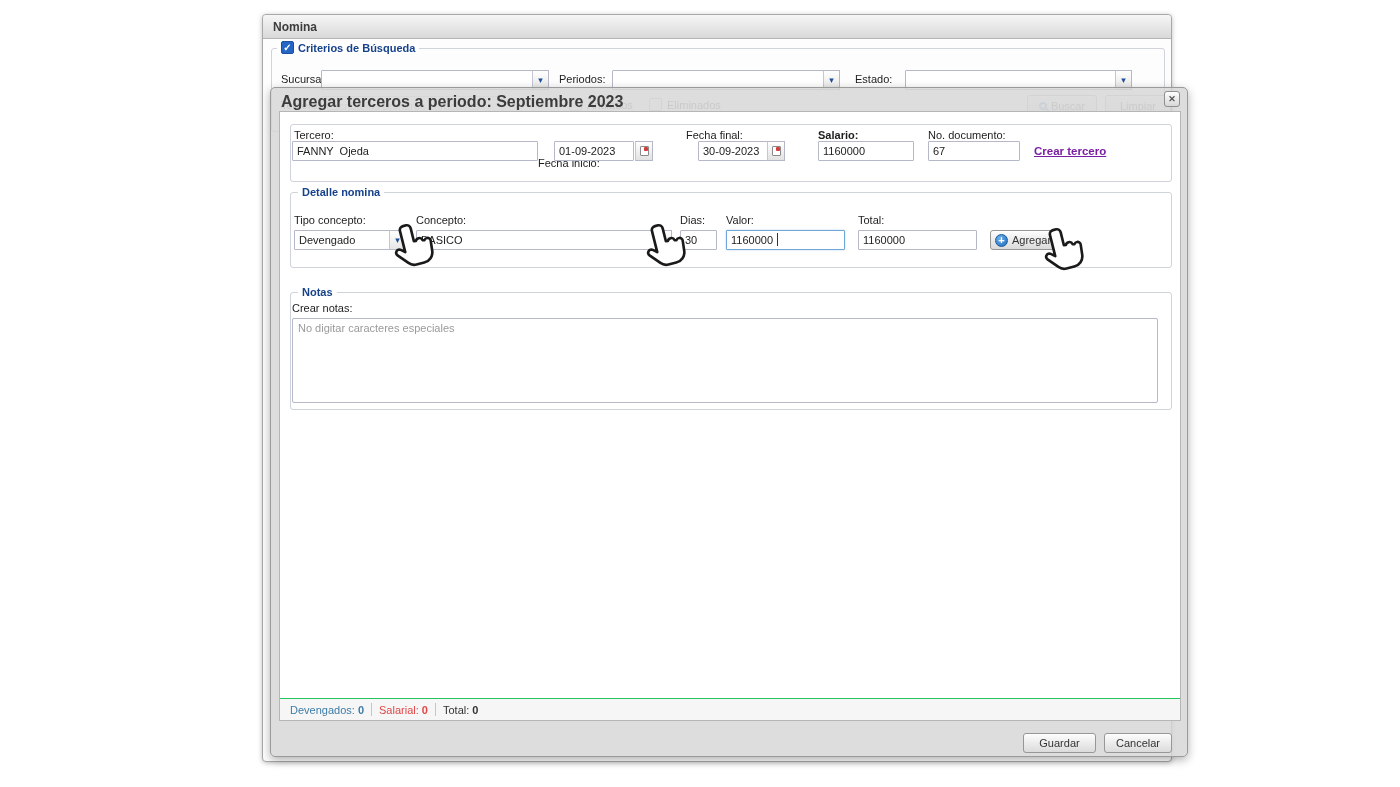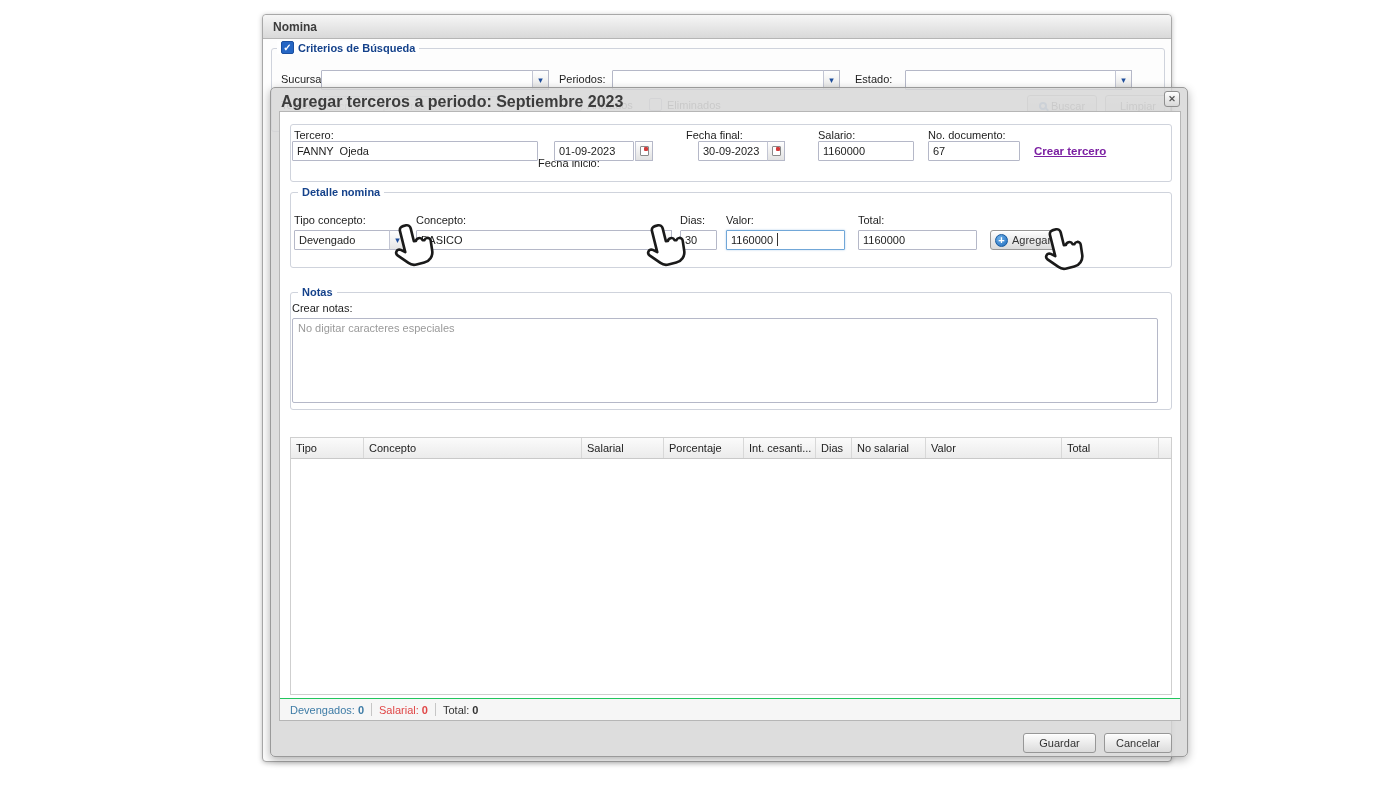--- a/index.html
+++ b/index.html
@@ -165,21 +165,21 @@
       </span>
 
       <span class="lbl" style="left:406px; top:17px;">Fecha final:</span>
       <input class="tf" style="left: 418px; top: 29px; width: 80px;" value="30-09-2023">
       <span class="cal-trigger" style="left:487px; top:29px;">
         <span class="cal-sheet">
             <i></i>
           </span>
       </span>
 
-      <span class="lbl" style="left:538px; top:17px;">Salario:</span>
+      <span class="lbl" style="left:538px; top:17px;font-weight:bold;">Salario:</span>
       <input class="tf" style="left: 538px; top: 29px; width: 96px;" value="1160000">
 
       <span class="lbl" style="left:648px; top:17px;">No. documento:</span>
       <input class="tf" style="left: 648px; top: 29px; width: 92px;" value="67">
 
       <a class="link" style="left:754px; top:33px;">Crear tercero</a>
 
       <fieldset class="box abs" style="left:10px; top:80px; width:882px; height:76px;"></fieldset>
       <span class="legend" style="left:18px; top:74px;">Detalle nomina</span>
 
@@ -208,35 +208,20 @@
       <div class="btn" style="left:710px; top:118px; width:66px; height:20px;">
         <span class="plus-icon">+</span>
         <span>Agregar</span>
       </div>
 
       <fieldset class="box abs" style="left:10px; top:180px; width:882px; height:118px;"></fieldset>
       <span class="legend" style="left:18px; top:174px;">Notas</span>
       <span class="lbl" style="left:12px; top:190px;">Crear notas:</span>
       <textarea class="notes" style="left: 12px; top: 206px; width: 866px; height: 85px;" placeholder="No digitar caracteres especiales"></textarea>
 
-      <div class="grid" style="left:10px; top:325px; width:882px; height:258px;">
-        <div class="grid-header">
-          <div class="gh gc0">Tipo</div>
-          <div class="gh gc1">Concepto</div>
-          <div class="gh gc2">Salarial</div>
-          <div class="gh gc3">Porcentaje</div>
-          <div class="gh gc4">Int. cesanti...</div>
-          <div class="gh gc5">Dias</div>
-          <div class="gh gc6">No salarial</div>
-          <div class="gh gc7">Valor</div>
-          <div class="gh gc8">Total</div>
-          <div class="gh gcf"></div>
-        </div>
-        <div style="height:236px; background:#fff;"></div>
-      </div>
 
       <div class="statusbar">
         <span class="st-pair st-blue">
           <span>Devengados:</span>&nbsp;<b>0</b>
         </span>
         <span class="sep"></span>
         <span class="st-pair st-red">
           <span>Salarial:</span>&nbsp;<b>0</b>
         </span>
         <span class="sep"></span>

